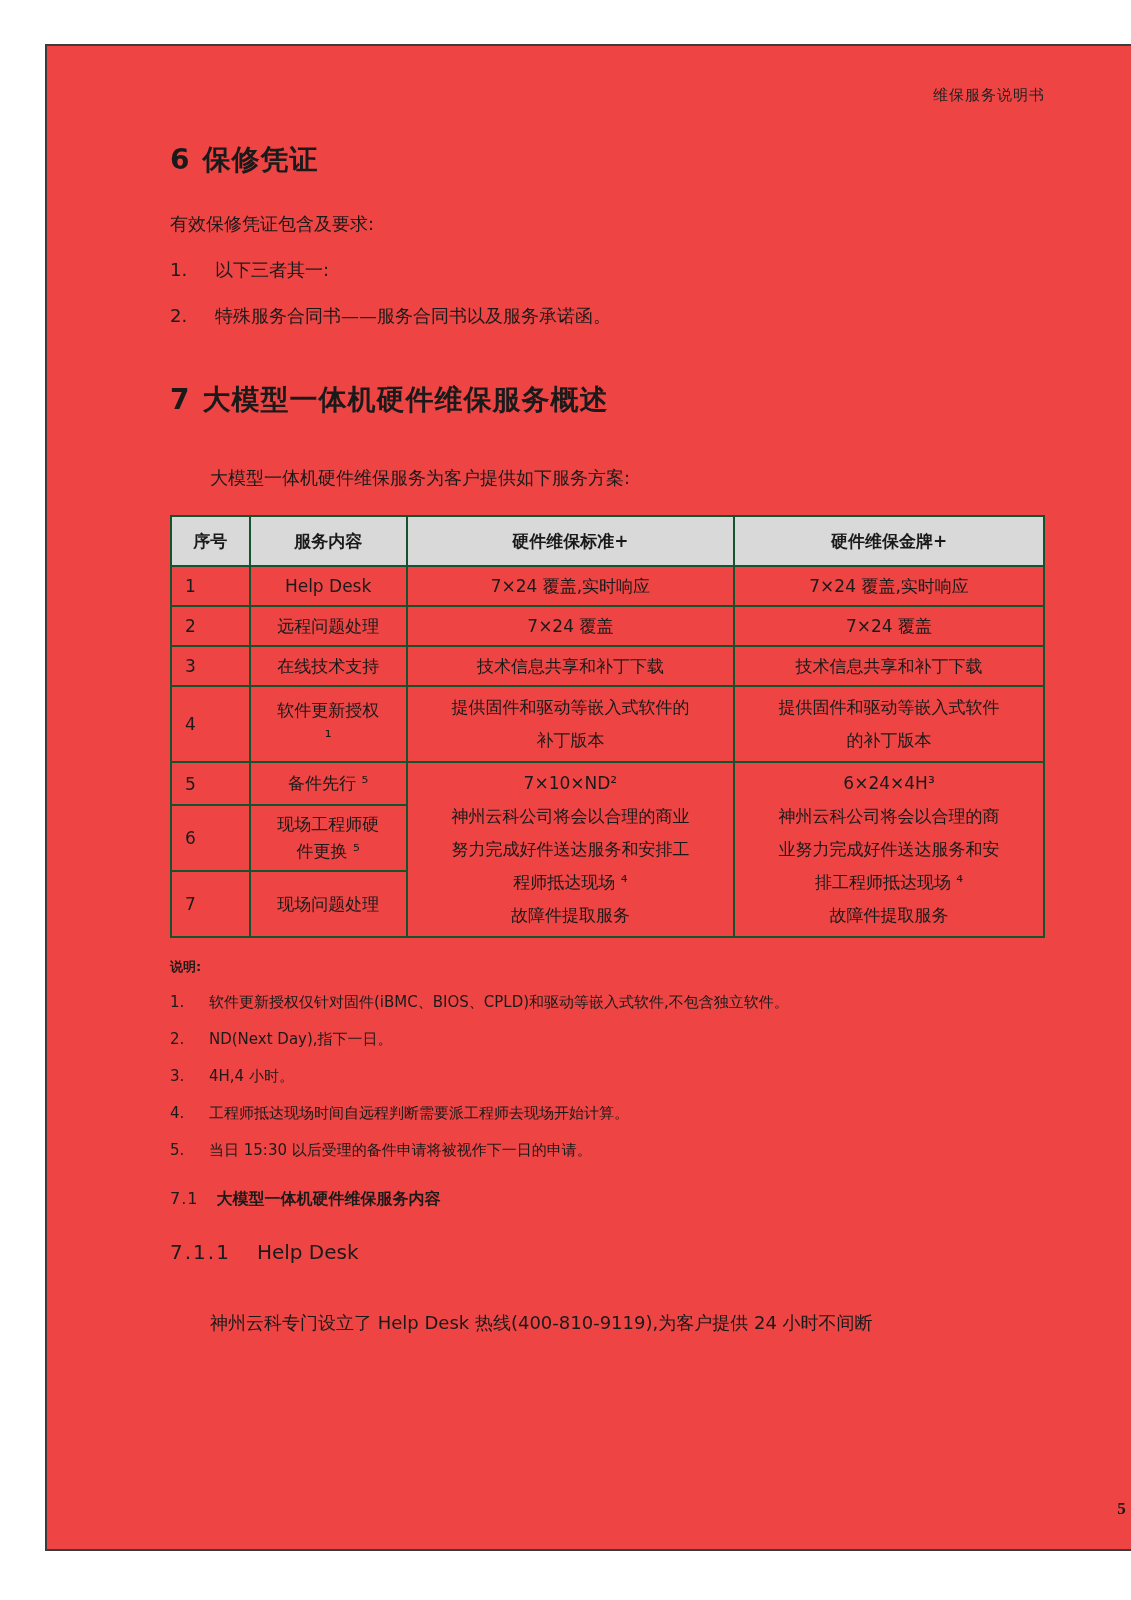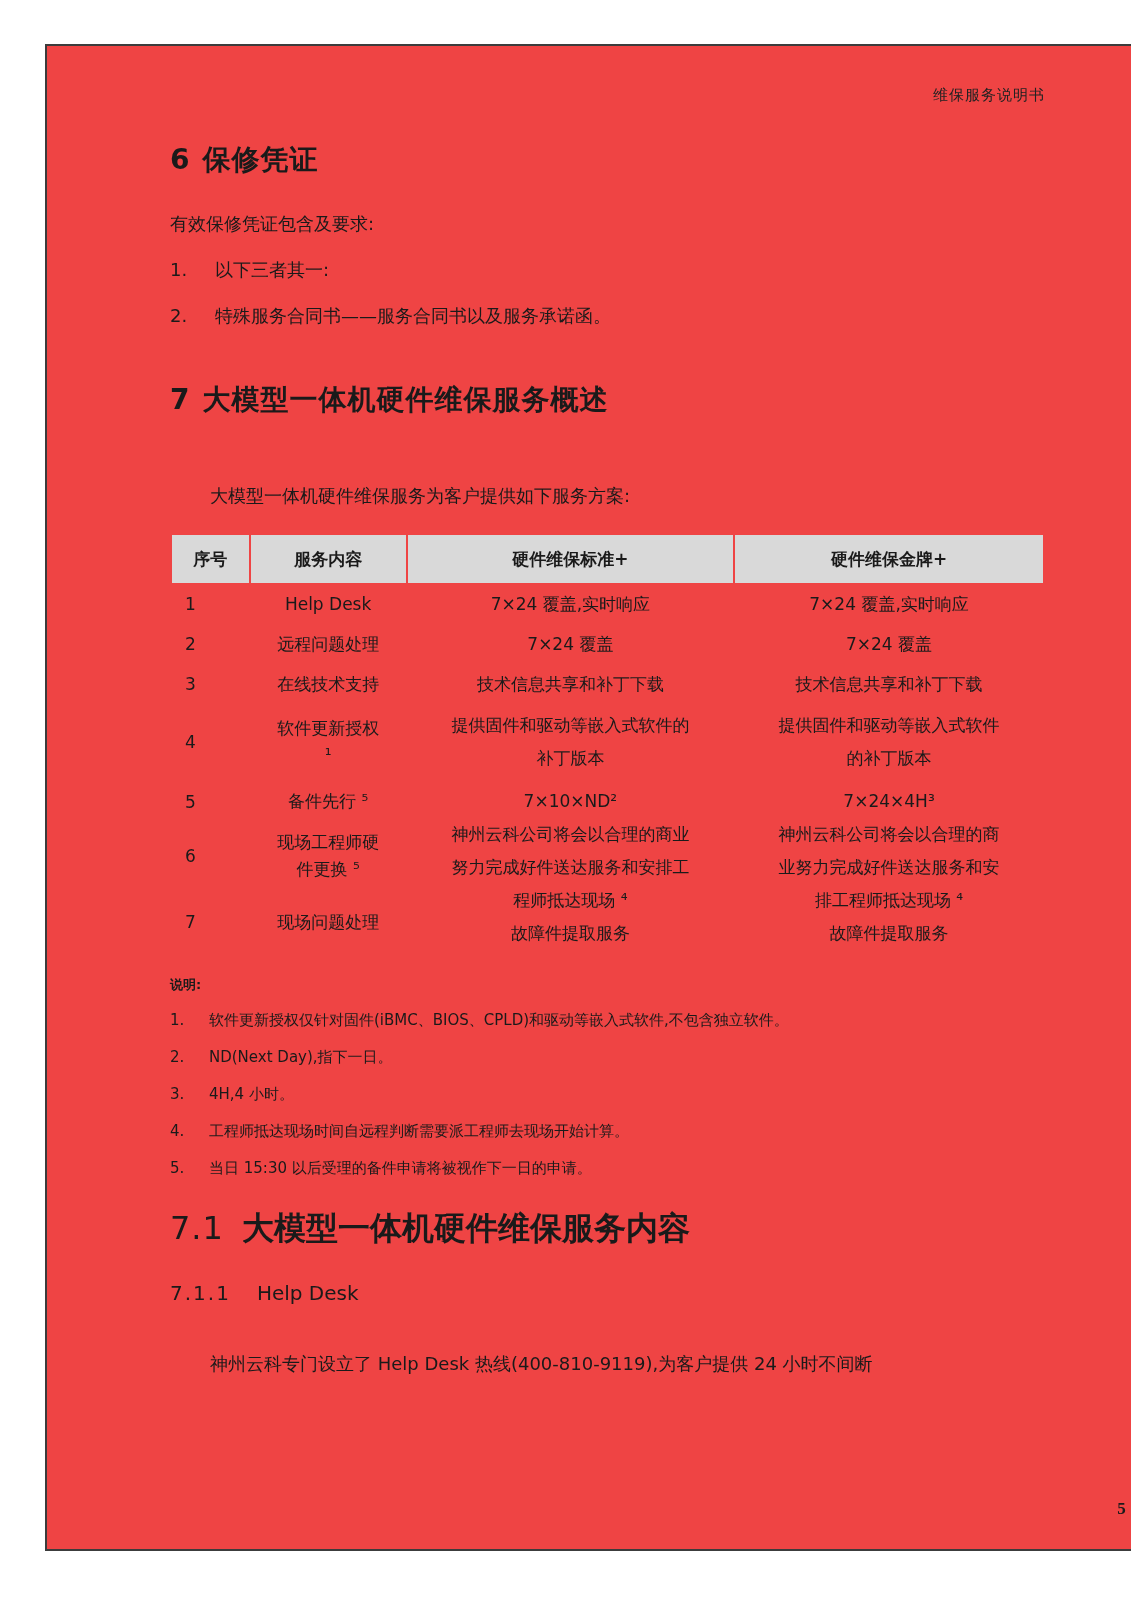--- a/index.html
+++ b/index.html
@@ -61,21 +61,21 @@
     margin-top:24px;
     border-collapse:collapse;
     font-size:17px;
     table-layout:fixed;
   }
   .svc-table col.c1{width:9%;}
   .svc-table col.c2{width:18%;}
   .svc-table col.c3{width:37.5%;}
   .svc-table col.c4{width:35.5%;}
   .svc-table th,.svc-table td{
-    border:2px solid #ef4444;
+    border:2px solid #14532d;
     text-align:center;
     vertical-align:middle;
     padding:4px 6px;
     box-sizing:border-box;
   }
   .svc-table th{
     background:var(--header-bg,#d9d9d9);
     height:50px;
     font-weight:bold;
     font-size:17px;
@@ -96,21 +96,21 @@
   }
   .note-item{
     display:flex;
     margin-top:16px;
     font-size:15px;
     line-height:21px;
   }
   .note-item .note-num{width:39px;flex:0 0 39px;}
   .h-l2{
     margin:28px 0 0 0;
-    font-size:32px;
+    font-size:16px;
     font-weight:bold;
   }
   .h-l2 .h-num{font-weight:500;margin-right:18px;letter-spacing:1px;}
   .h-l3{
     margin:30px 0 0 0;
     font-size:20px;
     font-weight:normal;
   }
   .h-l3 .h-num{margin-right:26px;letter-spacing:2px;}
   .footer{
@@ -148,21 +148,21 @@
 
       <div class="olist-item">
         <span class="li-num">2.</span>
         <span class="li-text">特殊服务合同书——服务合同书以及服务承诺函。</span>
       </div>
 
       <h1 class="h-l1" style="margin-top:52px;">
         <span class="h-num">7</span><span class="h-text">大模型一体机硬件维保服务概述</span>
       </h1>
 
-      <p class="body-p indent-p" style="margin-top:64px;">大模型一体机硬件维保服务为客户提供如下服务方案:</p>
+      <p class="body-p indent-p" style="margin-top:46px;">大模型一体机硬件维保服务为客户提供如下服务方案:</p>
 
       <table class="svc-table">
         <colgroup>
             <col class="c1">
             <col class="c2">
             <col class="c3">
             <col class="c4">
           </colgroup>
         <thead>
           <tr>
@@ -201,21 +201,21 @@
 的补丁版本</td>
           </tr>
           <tr class="r-5">
             <td class="c-num">5</td>
             <td class="c-svc">备件先行 ⁵</td>
             <td class="merged-cell" rowspan="3">7×10×ND²
 神州云科公司将会以合理的商业
 努力完成好件送达服务和安排工
 程师抵达现场 ⁴
 故障件提取服务</td>
-            <td class="merged-cell" rowspan="3">7×24×4H³
+            <td class="merged-cell" rowspan="3">6×24×4H³
 神州云科公司将会以合理的商
 业努力完成好件送达服务和安
 排工程师抵达现场 ⁴
 故障件提取服务</td>
           </tr>
           <tr class="r-6">
             <td class="c-num">6</td>
             <td class="c-svc pre">现场工程师硬
 件更换 ⁵</td>
           </tr>

